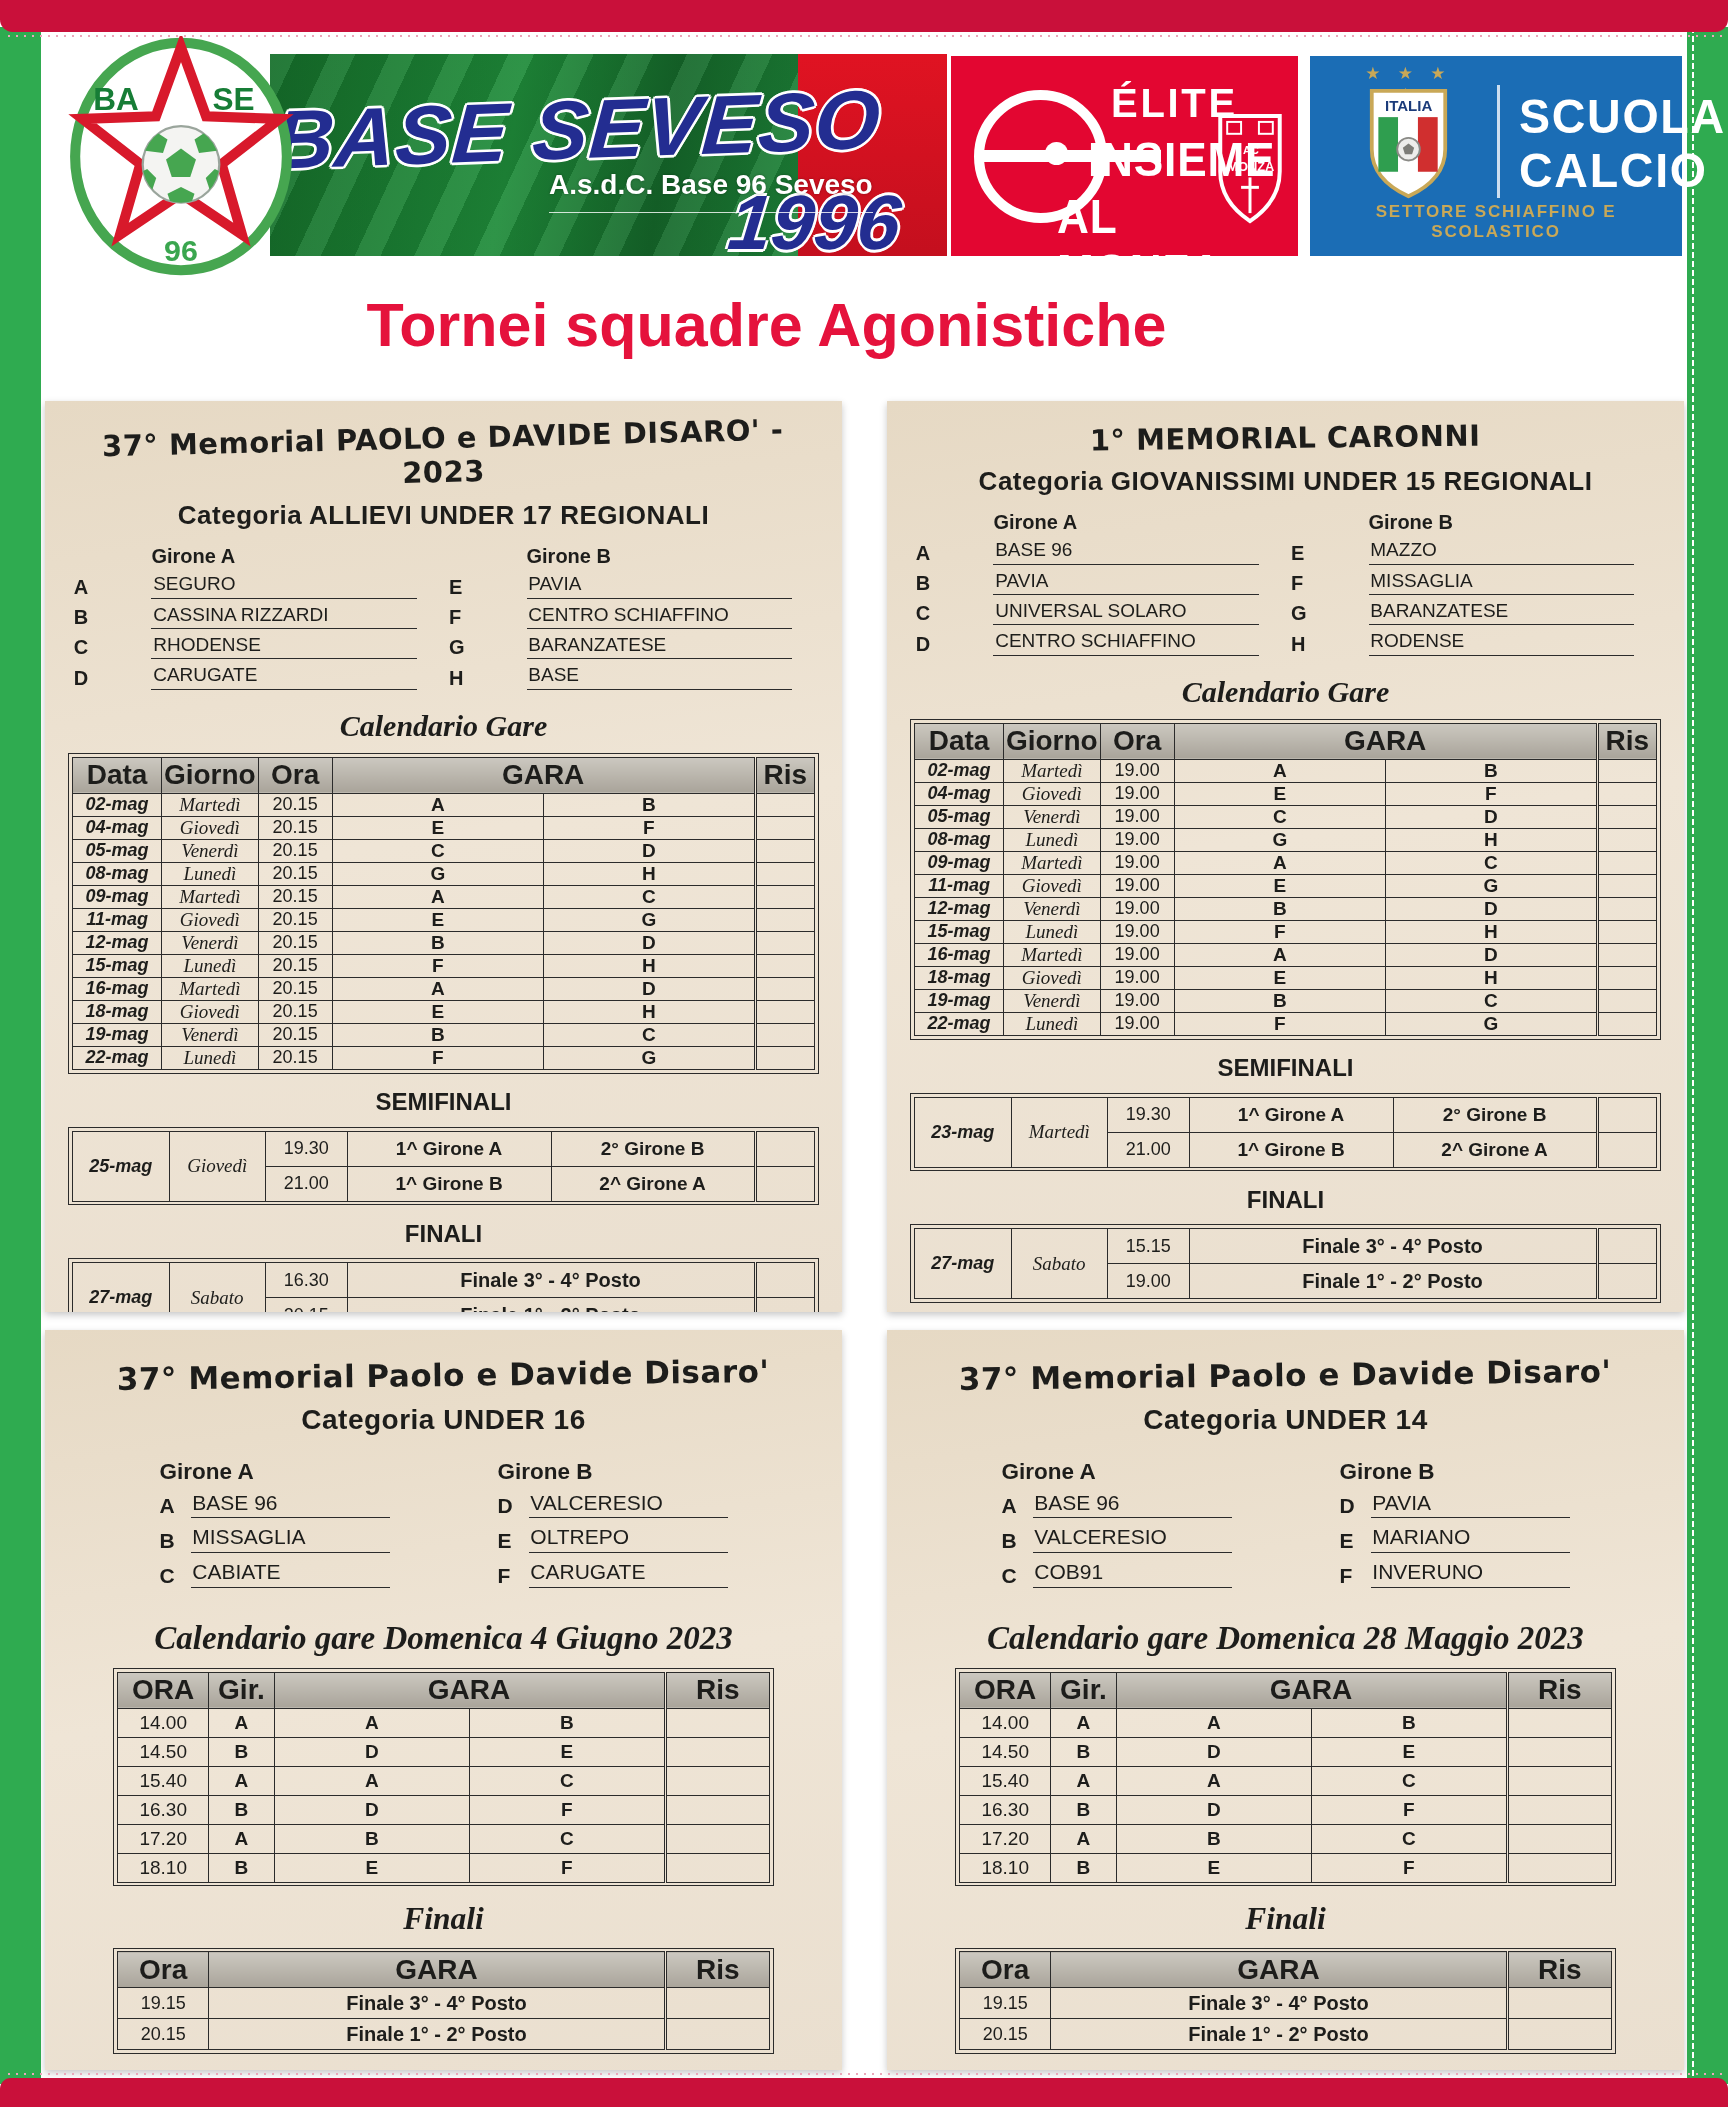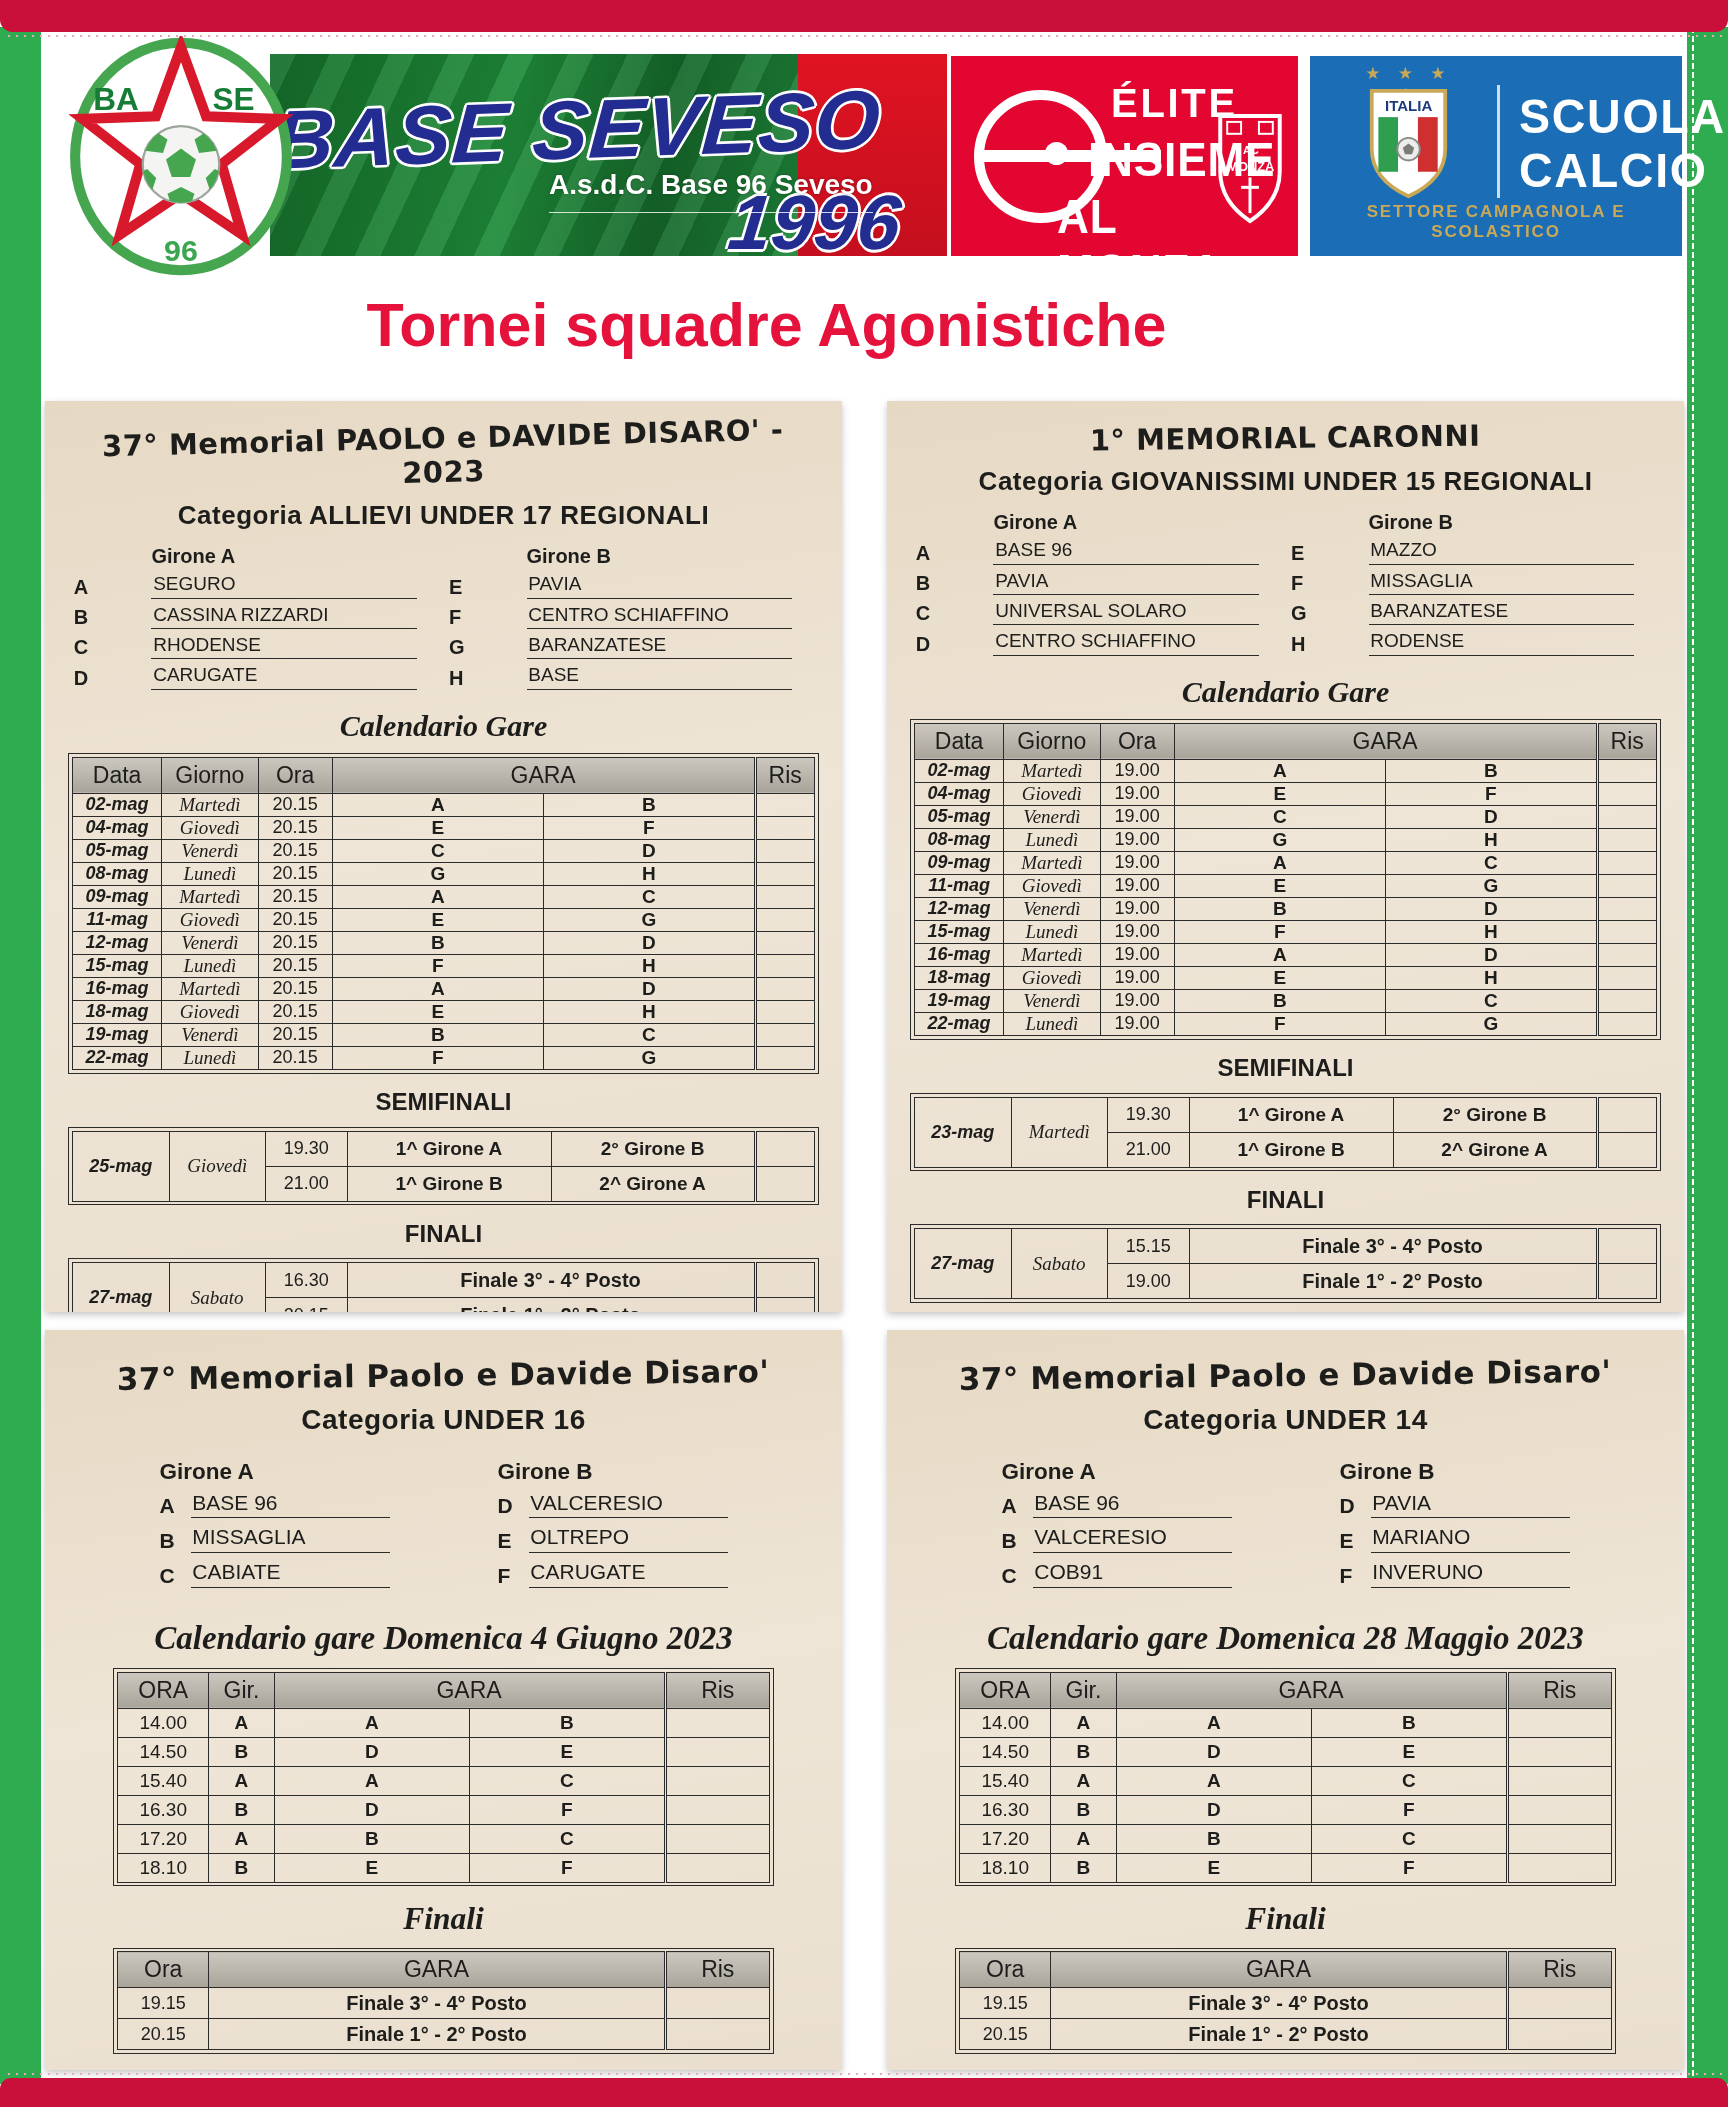--- a/index.html
+++ b/index.html
@@ -92,21 +92,21 @@
   .girone-b .g-key { width:31px; padding-left:0; font-size:21px; }
   .girone-b .g-team { max-width:none; font-size:21px; }
 
   .cal-title { font-family:"Liberation Serif", serif; font-style:italic; font-weight:bold;
       font-size:30px; text-align:center; margin-top:14.4px; }
   .p2 .cal-title, .p3 .cal-title { font-size:33px; margin-top:25px; }
 
   .tbl-wrap { border:1.8px solid #2b2b2b; padding:2.7px; margin-top:10.8px; }
   table { border-collapse:collapse; width:100%; border:1.8px solid #2b2b2b; table-layout:fixed; }
   th, td { border:1.4px solid #2b2b2b; text-align:center; padding:0; height:22.5px; overflow:hidden; }
-  th { background:linear-gradient(#ccc8c0,#a9a49a); font-size:23px; font-weight:normal; height:36px; }
+  th { background:linear-gradient(#ccc8c0,#a9a49a); font-size:28px; font-weight:bold; height:36px; }
   th.ris, td.c-ris { border-left:3.6px double #2b2b2b; }
   .c-data { font-weight:bold; font-style:italic; font-size:18px; }
   .c-giorno { font-family:"Liberation Serif", serif; font-style:italic; font-size:19px; }
   .c-ora { font-size:18px; }
   .c-gara { font-weight:bold; font-size:19px; }
   .c-team { font-weight:bold; font-size:19px; }
   .c-label { font-weight:bold; font-size:20px; }
 
   .sec-title { font-weight:bold; font-size:24px; text-align:center; margin-top:14.4px; }
   .sf td { height:35px; }
@@ -186,21 +186,21 @@
       <rect x="13" y="32" width="21" height="58" fill="#2f9e4f"></rect>
       <rect x="34" y="32" width="21" height="58" fill="#ffffff"></rect>
       <rect x="55" y="32" width="21" height="58" fill="#d02f2f"></rect>
     </g>
     <circle cx="45" cy="66" r="12" fill="#ededeb" stroke="#8a8a86" stroke-width="2"></circle>
     <polygon points="45,60 51,64.5 48.8,71.5 41.2,71.5 39,64.5" fill="#7d7d78"></polygon>
   </svg>
   <div class="figc-divider"></div>
   <div class="figc-l1">SCUOLA</div>
   <div class="figc-l2">CALCIO</div>
-  <div class="figc-tag">SETTORE CAMPAGNOLA E SCOLASTICO</div>
+  <div class="figc-tag">SETTORE SCHIAFFINO E SCOLASTICO</div>
 </div>
 
 <div class="page-title">Tornei squadre Agonistiche</div>
 
 <section class="panel p0">
   <h2 class="p-title tilt1">37° Memorial PAOLO e DAVIDE DISARO' - 2023</h2>
   <h3 class="p-cat">Categoria ALLIEVI UNDER 17 REGIONALI</h3>
   <div class="gironi">
     <div class="girone">
       <div class="g-head">Girone A</div>

